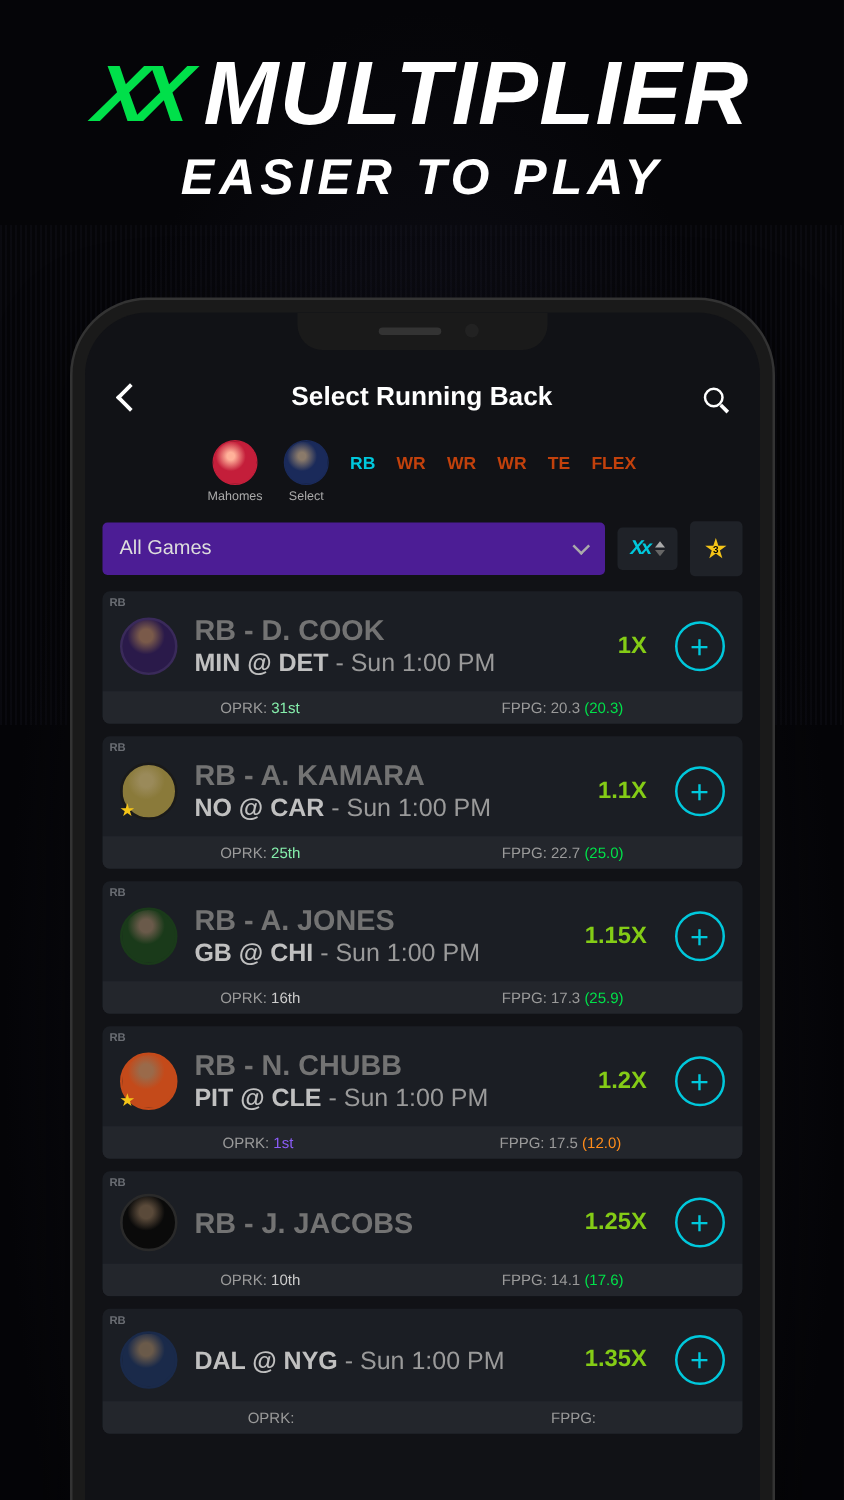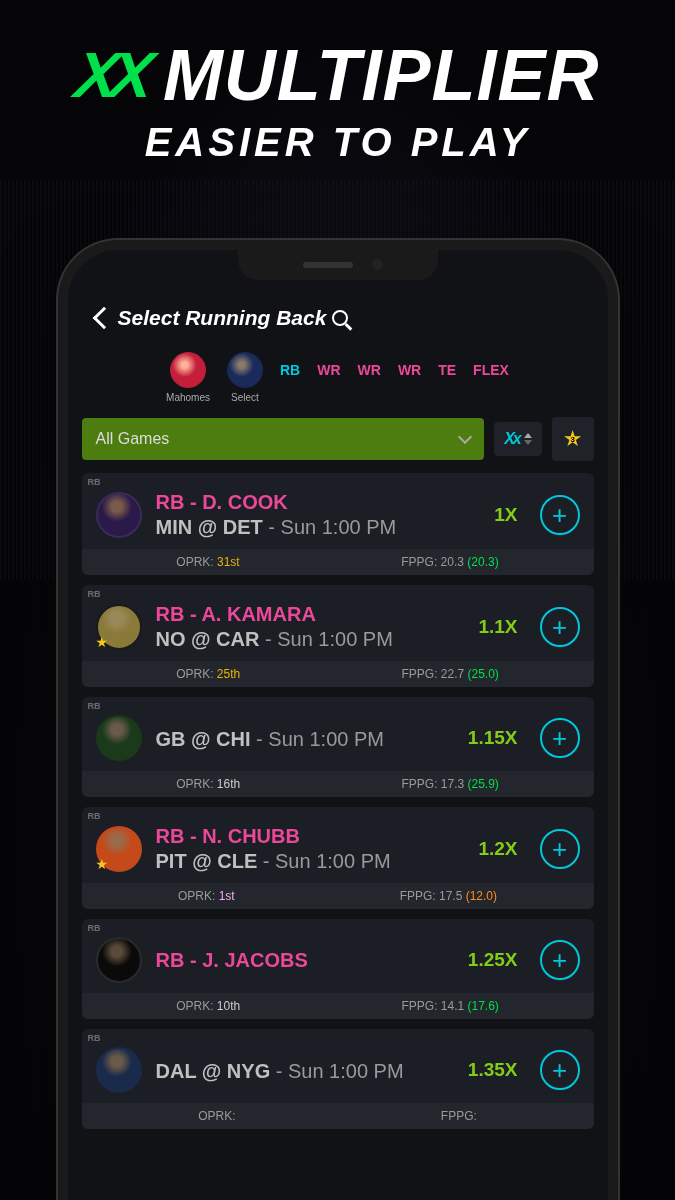--- a/index.html
+++ b/index.html
@@ -109,23 +109,22 @@
   background: #222;
   border-radius: 50%;
 }
 .screen {
   padding-top: 44px;
   color: #d6d6d6;
 }
 .nav {
   display: flex;
   align-items: center;
-  justify-content: flex-start;
+  justify-content: space-between;
   padding: 10px 22px;
-  font-style: italic;
 }
 .nav-title {
   font-size: 21px;
   font-weight: 700;
   color: #fff;
 }
 .icon-btn {
   width: 28px;
   height: 28px;
   display: flex;
@@ -172,33 +171,33 @@
   width: 36px;
   height: 36px;
   border-radius: 50%;
   margin: 0 auto 4px;
 }
 .av-red { background: radial-gradient(circle at 40% 35%, #ffb199 10%, #c41e3a 40%); border: 1px solid #c41e3a; }
 .av-blue { background: radial-gradient(circle at 40% 35%, #8a7a6a 10%, #1a2a5a 40%); border: 1px solid #1a2a5a; }
 .pos-slot {
   font-size: 14px;
   font-weight: 700;
-  color: #ec4899;
+  color: #c2410c;
   padding-top: 10px;
 }
 .pos-slot.active { color: #00c8dc; }
 .filters {
   display: flex;
   align-items: center;
   gap: 10px;
   padding: 0 14px 12px;
 }
 .dropdown {
   flex: 1;
-  background: #4d7c0f;
+  background: #4c1d95;
   border-radius: 4px;
   padding: 12px 14px;
   display: flex;
   justify-content: space-between;
   align-items: center;
   font-size: 16px;
   color: #ddd;
 }
 .chevron-down {
   width: 10px;
@@ -294,23 +293,23 @@
   font-size: 14px;
 }
 .av1 { background: radial-gradient(circle at 45% 30%, #7a5a4a 14%, #2a1a4a 40%); border:2px solid #3a2a5a;}
 .av2 { background: radial-gradient(circle at 45% 30%, #9a8a5a 14%, #8a7a3a 40%); border:2px solid #1a1a1a;}
 .av3 { background: radial-gradient(circle at 45% 30%, #6a5a4a 14%, #1a3a1a 40%); border:2px solid #1a3a1a;}
 .av4 { background: radial-gradient(circle at 45% 30%, #9a6a4a 14%, #c44a1a 40%); border:2px solid #c44a1a;}
 .av5 { background: radial-gradient(circle at 45% 30%, #5a4a3a 14%, #0a0a0a 40%); border:2px solid #2a2a2a;}
 .av6 { background: radial-gradient(circle at 45% 30%, #6a5a4a 14%, #1a2a4a 40%); border:2px solid #1a2a4a;}
 .player-info { flex: 1; }
 .player-name {
-  color: #ec4899;
+  color: #737373;
   font-weight: 800;
-  font-size: 20px;
+  font-size: 23px;
 }
 .player-game {
   color: #c0c0c0;
   font-size: 20px;
   font-weight: 600;
   margin-top: 2px;
 }
 .player-game .time { font-weight: 400; color: #9a9a9a; }
 .multiplier {
   color: #84cc16;
@@ -332,22 +331,22 @@
   flex-shrink: 0;
 }
 .card-stats {
   background: #23262c;
   display: flex;
   justify-content: space-around;
   padding: 6px 14px;
   font-size: 12px;
   color: #9a9a9a;
 }
-.oprk-val.green { color: #eab308; }
-.oprk-val.red { color: #f0abfc; }
+.oprk-val.green { color: #86efac; }
+.oprk-val.red { color: #8b5cf6; }
 .oprk-val.gray { color: #ccc; }
 .fppg-adj { color: #00e04a; }
 .fppg-adj.orange { color: #ff8c1a; }
 </style>
 </head>
 <body>
 
 <div class="bg-stadium"></div>
 
 <div class="promo">
@@ -446,20 +445,21 @@
       <div>FPPG: 22.7 <span class="fppg-adj ">(25.0)</span></div>
     </div>
   </div>
           <div class="player-card">
     <div class="pos-tag">RB</div>
     <div class="card-main">
       <div class="player-av av3">
         
       </div>
       <div class="player-info">
+        <div class="player-name">RB - A. JONES</div>
         <div class="player-game"><b>GB @ CHI</b><span class="time"> - Sun 1:00 PM</span></div>
       </div>
       <div class="multiplier">1.15X</div>
       <div class="add-btn">+</div>
     </div>
     <div class="card-stats">
       <div>OPRK: <span class="oprk-val gray">16th</span></div>
       <div>FPPG: 17.3 <span class="fppg-adj ">(25.9)</span></div>
     </div>
   </div>

